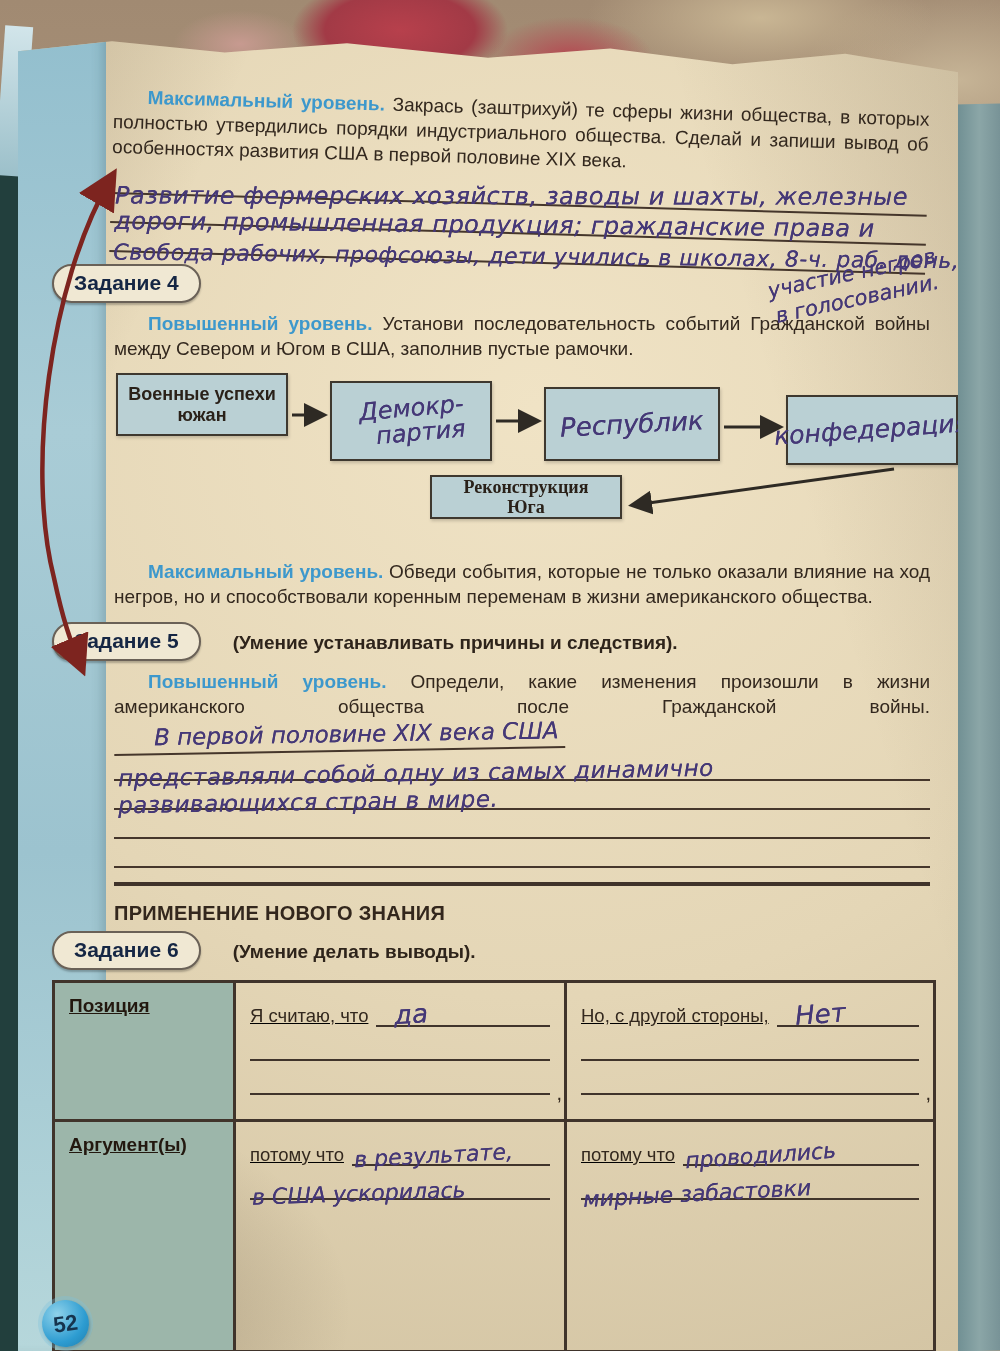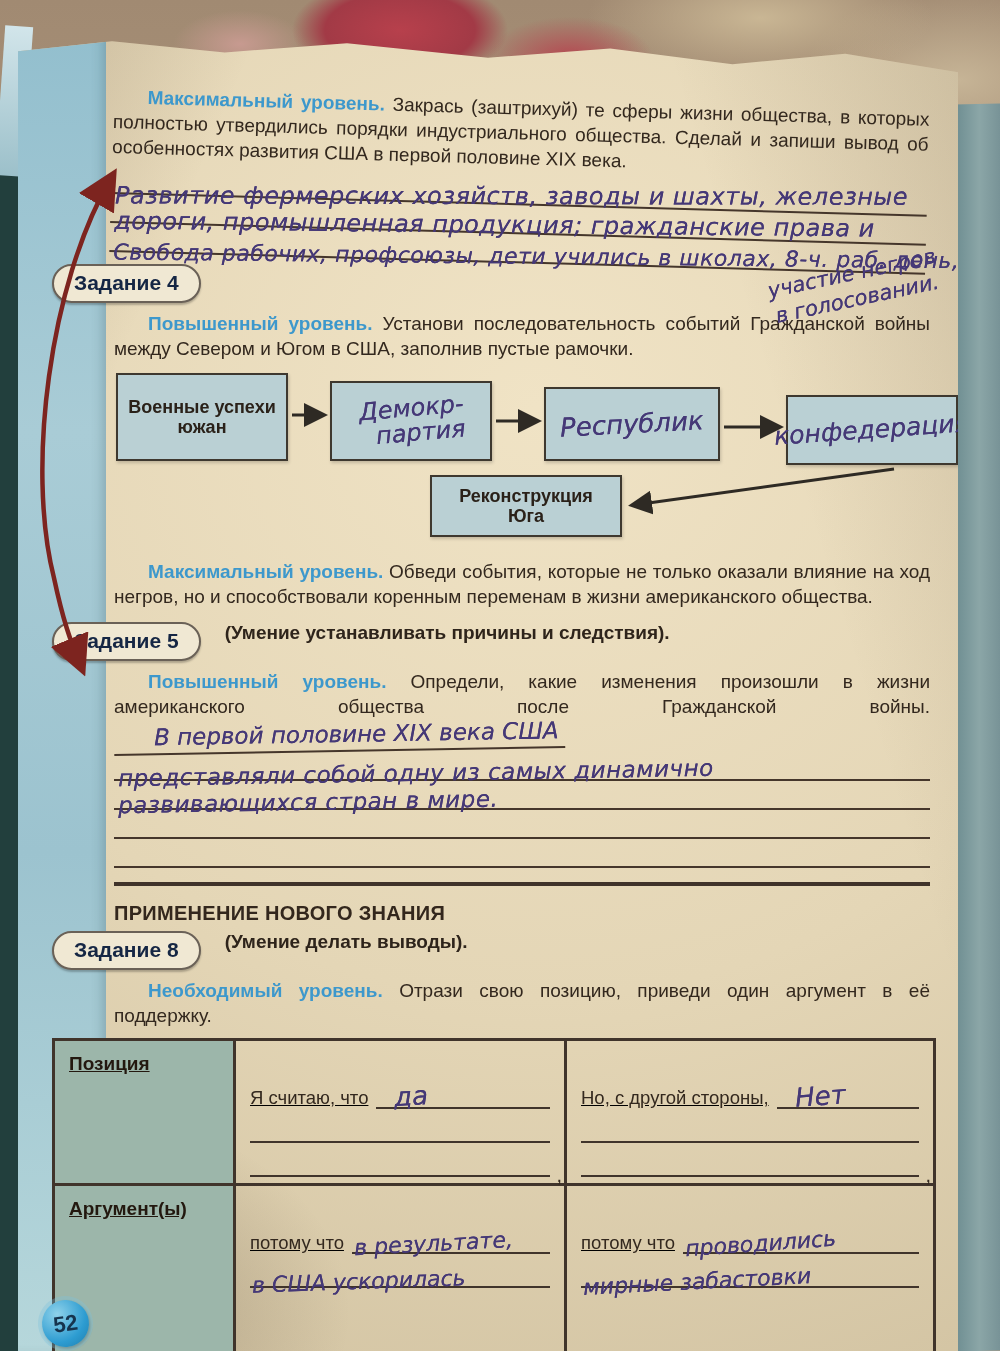--- a/index.html
+++ b/index.html
@@ -36,21 +36,21 @@
   .p{font:19px/1.32 "Liberation Sans",sans-serif;color:#33281e;margin:0 0 6px;text-align:justify;}
   .indent{text-indent:34px;}
   .lvl{color:#3d98cc;font-weight:700;}
   .hw{font-family:"DejaVu Sans",sans-serif;font-style:italic;color:#453877;
       text-shadow:0 0 .5px #453877;display:inline-block;}
   .content{position:absolute;left:96px;top:46px;width:816px;}
 
   .rline{height:27px;border-bottom:2.5px solid #45362b;position:relative;}
   .rline .hw{position:absolute;bottom:-7px;left:4px;white-space:nowrap;font-size:23px;letter-spacing:.5px;}
 
-  .task-row{display:flex;gap:24px;margin:12px 0 8px -62px;}
+  .task-row{display:flex;align-items:flex-end;gap:32px;margin:12px 0 8px -62px;}
   .pill{background:#f0e8d3;border:2px solid #6a6157;border-radius:20px;padding:5px 20px 6px;
     font:700 21px "Liberation Sans",sans-serif;color:#152644;box-shadow:0 2px 2px rgba(0,0,0,.25);white-space:nowrap;}
   .skill{font:700 19px/1.2 "Liberation Sans",sans-serif;color:#2e241b;padding-bottom:6px;}
 
   .margin-note{position:absolute;right:-10px;top:176px;transform:rotate(-12deg);
     text-align:center;font-size:21px;line-height:1.25;z-index:5;}
 
   
   .flow{position:relative;height:180px;margin:8px 0 0 -20px;width:868px;}
   .fbox{position:absolute;background:#bad0d4;border:2px solid #3e382f;box-sizing:border-box;
@@ -62,21 +62,21 @@
   
   .thick{height:4px;background:#40332a;margin-top:14px;}
   .apply-h{font:700 20px "Liberation Sans",sans-serif;color:#33271d;margin:16px 0 2px;letter-spacing:.3px;}
   .q{font:20px/1.35 "Liberation Serif",serif;color:#2e2317;margin:4px 0 8px;text-indent:34px;text-align:justify;}
 
   
   .tbl{border-collapse:collapse;margin:10px 0 0 -62px;width:880px;table-layout:fixed;}
   .tbl td{border:3px solid #40342b;vertical-align:top;padding:12px 14px 6px;text-decoration:underline;}
   .hcol{width:150px;background:#9cb6aa;font:700 19px "Liberation Sans",sans-serif;color:#23180f;padding-top:16px;}
   .c-mid{width:300px;}  .c-right{width:338px;}
-  .cell-first{display:flex;align-items:flex-end;font-size:18.5px;color:#33281e;height:32px;margin-top:24px;}
+  .cell-first{display:flex;align-items:flex-end;font-size:18.5px;color:#33281e;height:32px;}
   .fillline{flex:1;border-bottom:2.5px solid #40342b;margin-left:8px;position:relative;}
   .fillline .hw{position:absolute;bottom:-4px;left:18px;font-size:23px;white-space:nowrap;}
   .cline{height:32px;border-bottom:2.5px solid #40342b;position:relative;}
   .cline .hw{position:absolute;bottom:-8px;left:2px;font-size:22px;white-space:nowrap;}
   .comma{font-size:20px;color:#33281e;position:absolute;right:-12px;bottom:-12px;}
 
   
   .badge{position:absolute;left:24px;top:1262px;width:47px;height:47px;border-radius:50%;
     background:radial-gradient(circle at 35% 28%,#8fd2ea,#2d9cd1 62%,#1e7dad);
     display:flex;align-items:center;justify-content:center;
@@ -138,34 +138,34 @@
         <defs>
           <marker id="ah" markerWidth="8" markerHeight="8" refX="6" refY="4" orient="auto">
             <path d="M0,0 L8,4 L0,8 z" fill="#2e2a24"></path>
           </marker>
         </defs>
         <path d="M198,46 H228" fill="none" stroke="#2e2a24" stroke-width="3" marker-end="url(#ah)"></path>
         <path d="M402,52 H442" fill="none" stroke="#2e2a24" stroke-width="3" marker-end="url(#ah)"></path>
         <path d="M630,58 H684" fill="none" stroke="#2e2a24" stroke-width="3" marker-end="url(#ah)"></path>
         <path d="M800,100 L540,136" fill="none" stroke="#2e2a24" stroke-width="3" marker-end="url(#ah)"></path>
       </svg>
-      <div class="fbox" style="left:22px;top:4px;width:172px;height:88px;">
+      <div class="fbox" style="left:22px;top:4px;width:172px;height:63px;">
           <span>Военные успехи южан</span>
         </div>
       <div class="fbox" style="left:236px;top:12px;width:162px;height:80px;">
         <span class="hw" style="transform:rotate(-5deg)">Демокр-</span>
         <span class="hw" style="transform:rotate(-5deg) translateX(10px)">партия</span>
       </div>
       <div class="fbox" style="left:450px;top:18px;width:176px;height:74px;">
           <span class="hw" style="transform:rotate(-3deg);font-size:26px">Республик</span>
         </div>
       <div class="fbox" style="left:692px;top:26px;width:172px;height:70px;overflow:visible;">
           <span class="hw" style="transform:rotate(-4deg);font-size:25px">конфедерация</span>
         </div>
-      <div class="fbox" style="left:336px;top:106px;width:192px;height:62px;">
+      <div class="fbox" style="left:336px;top:106px;width:192px;height:44px;font-family:Liberation Serif, serif;">
         <span>Реконструкция</span>
         <span>Юга</span>
       </div>
     </div>
 
     <p class="p indent" style="margin-top:10px"><span class="lvl">Максимальный уровень.</span> <span>Обведи события, которые не только оказали влияние на ход негров, но и способствовали коренным переменам в жизни американского общества.</span></p>
 
     <div class="task-row">
       <div class="pill">Задание 5</div>
       <div class="skill">(Умение устанавливать причины и следствия).</div>
@@ -179,24 +179,23 @@
           <span class="hw" style="transform:rotate(-1deg)">развивающихся стран в мире.</span>
         </div>
       <div class="rline"></div>
       <div class="rline"></div>
     </div>
     <div class="thick"></div>
 
     <div class="apply-h">ПРИМЕНЕНИЕ НОВОГО ЗНАНИЯ</div>
 
     <div class="task-row" style="margin-top:6px">
-      <div class="pill">Задание 8</div>
+      <div class="pill">Задание 6</div>
       <div class="skill">(Умение делать выводы).</div>
     </div>
-    <p class="p indent" style="margin-bottom:2px"><span class="lvl">Необходимый уровень.</span> <span>Отрази свою позицию, приведи один аргумент в её поддержку.</span></p>
 
     <table class="tbl">
       <tbody>
           <tr>
         <td class="hcol" style="height:118px">Позиция</td>
         <td class="c-mid">
           <div class="cell-first">
                 <span>Я считаю, что</span>
                 <span class="fillline">
                   <span class="hw" style="transform:rotate(-3deg);font-size:26px">да</span>

